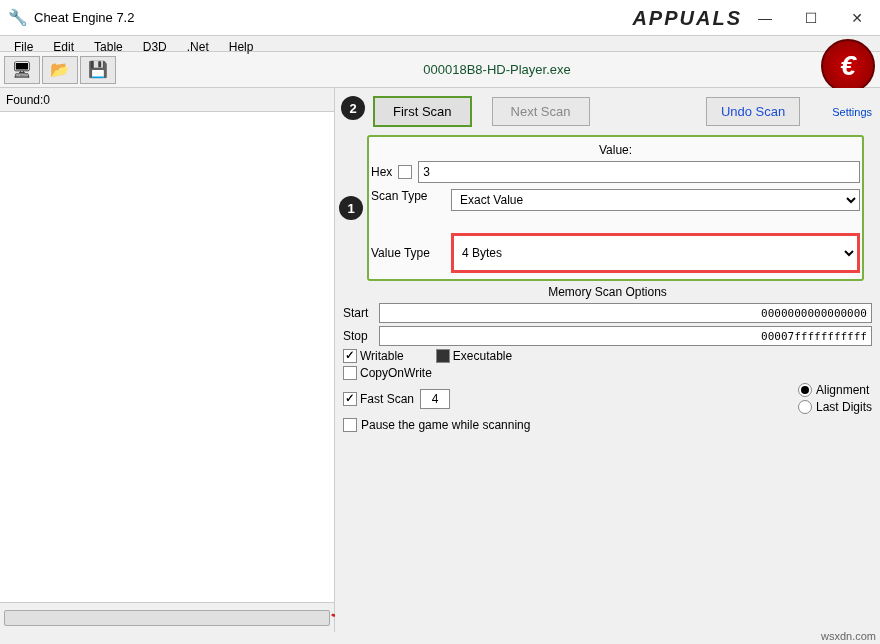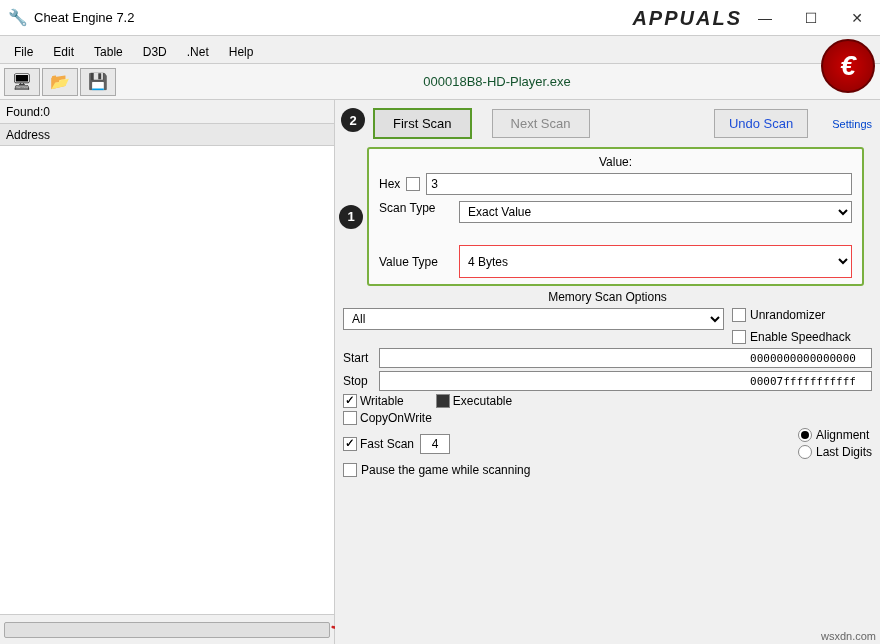--- a/index.html
+++ b/index.html
@@ -66,23 +66,23 @@
       font-size: 20px;
       font-weight: bold;
       color: #222;
       letter-spacing: 2px;
       font-style: italic;
     }
 
     
     .menu-bar {
       background: #f0f0f0;
-      height: 28px;
-      display: flex;
-      align-items: flex-end;
+      height: 16px;
+      display: flex;
+      align-items: flex-start;
       padding: 0 4px;
       border-bottom: 1px solid #ccc;
     }
     .menu-item {
       padding: 4px 10px;
       cursor: pointer;
       font-size: 12px;
       color: #000;
     }
 
@@ -248,30 +248,30 @@
       border: 1px solid #aaa;
       font-size: 13px;
       cursor: pointer;
       color: #1d4ed8;
       margin-left: auto;
     }
     .settings-link {
       font-size: 11px;
       color: #0044cc;
       cursor: pointer;
-      margin-left: 4px;
+      margin-left: 12px;
     }
 
     
     .scan-options-box {
       margin: 4px 8px 4px 8px;
       border: 2px solid #7ab040;
       border-radius: 3px;
       background: #fafafa;
-      padding: 6px 10px;
+      padding: 6px 2px;
       position: relative;
     }
     .value-label {
       text-align: center;
       font-size: 12px;
       margin-bottom: 4px;
     }
     .hex-row {
       display: flex;
       align-items: center;
@@ -308,22 +308,22 @@
       padding: 0 4px;
     }
     .value-type-row {
       display: flex;
       align-items: center;
       margin-top: 22px;
     }
     .value-type-label { width: 80px; font-size: 12px; }
     .value-type-select {
       flex: 1;
-      height: 33px;
-      border: 1px solid #ef4444;
+      height: 40px;
+      border: 3px solid #ef4444;
       background: #fff;
       font-size: 12px;
       padding: 0 4px;
     }
 
     
     .right-checkboxes {
       position: absolute;
       right: 8px;
       top: 44px;
@@ -366,21 +366,21 @@
       align-items: center;
       margin-bottom: 3px;
     }
     .addr-label { width: 36px; font-size: 12px; }
     .addr-input {
       flex: 1;
       height: 20px;
       border: 1px solid #888;
       background: #fff;
       font-size: 11px;
-      padding: 0 15px;
+      padding: 0 4px;
       text-align: right;
       font-family: monospace;
     }
 
     
     .mem-check-row {
       display: flex;
       align-items: center;
       margin-bottom: 3px;
       gap: 12px;
@@ -523,23 +523,20 @@
 <div class="ce-logo">
   <div class="ce-logo-circle">€</div>
 </div>
 
 <div class="main-area">
 
   <div class="left-panel">
     <div class="found-bar">
       <span>Found:0</span>
     </div>
-    <div class="address-header">
-      <span>Address</span>
-    </div>
     <div class="address-list"></div>
     <div class="left-panel-bottom">
       <div class="scrollbar-h"></div>
 
       <div style="position:relative;">
         <span class="red-arrow" style="position:absolute;left:2px;top:-14px;font-size:22px;color:#cc2222;transform:rotate(15deg);">➜</span>
       </div>
     </div>
   </div>
 
@@ -587,38 +584,20 @@
             <option>All</option>
           </select>
         </div>
       </div>
 
     </div>
 
     <div class="memory-scan-section">
       <div class="memory-scan-title">Memory Scan Options</div>
 
-      <div style="display:flex;gap:8px;">
-        <select class="memory-range-select" style="flex:1;">
-          <option>All</option>
-          <option>Writable</option>
-          <option>Executable</option>
-        </select>
-
-        <div style="display:flex;flex-direction:column;gap:4px;min-width:140px;">
-          <div class="check-row">
-            <div class="check-box"></div>
-            <span class="check-label">Unrandomizer</span>
-          </div>
-          <div class="check-row">
-            <div class="check-box"></div>
-            <span class="check-label">Enable Speedhack</span>
-          </div>
-        </div>
-      </div>
 
       <div class="addr-row">
         <span class="addr-label">Start</span>
         <input class="addr-input" type="text" value="0000000000000000" style="">
       </div>
       <div class="addr-row">
         <span class="addr-label">Stop</span>
         <input class="addr-input" type="text" value="00007fffffffffff" style="">
       </div>
 

